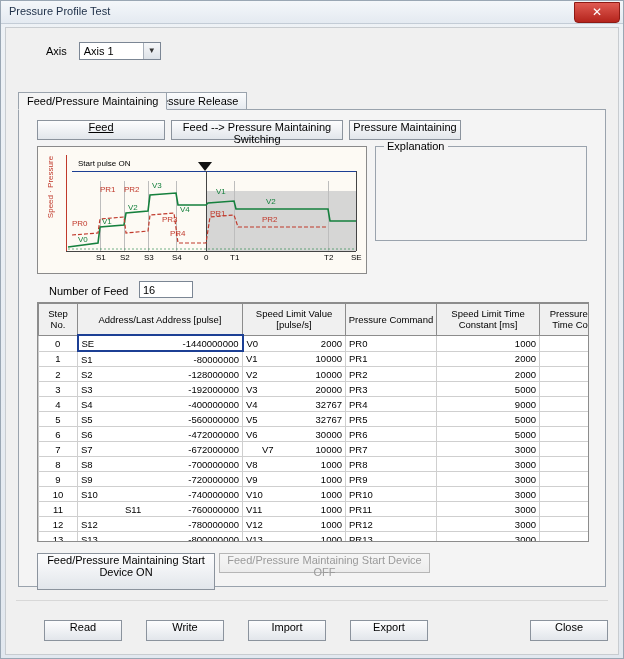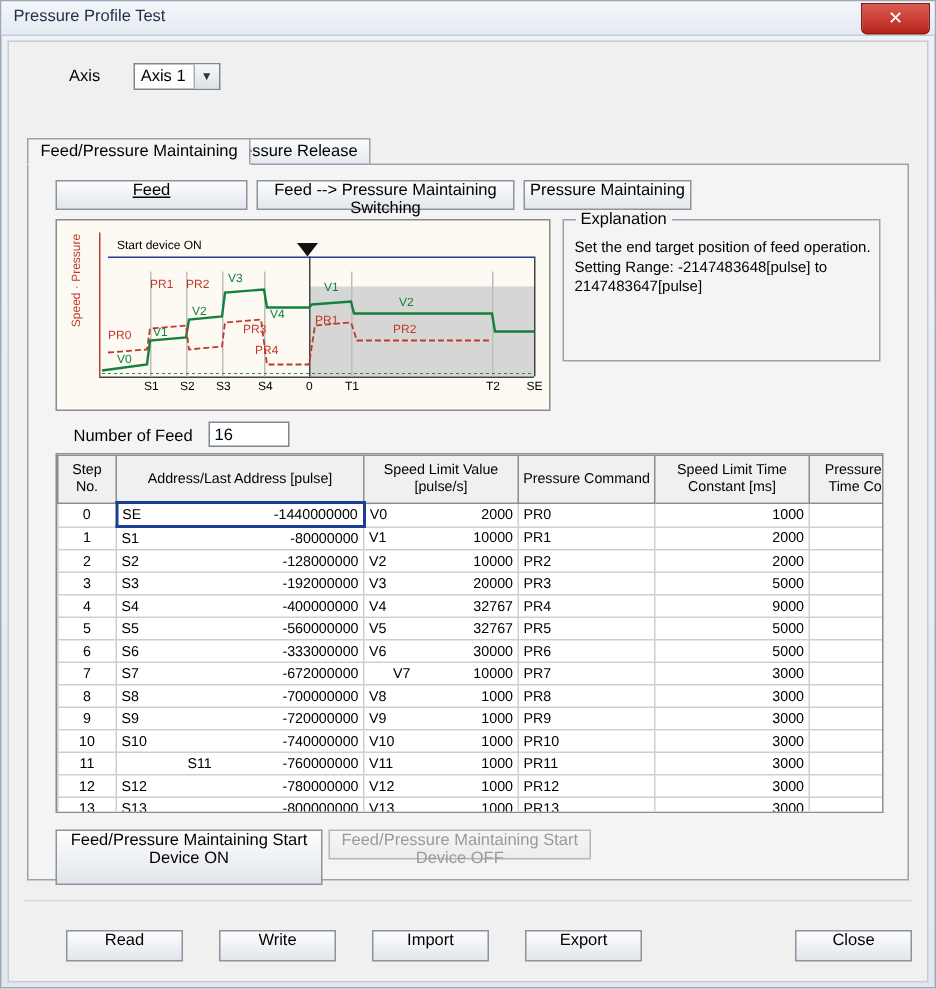--- a/index.html
+++ b/index.html
@@ -62,25 +62,25 @@
   
   .axis-row {
     position: absolute;
     left: 40px; top: 14px;
     display: flex;
     align-items: center;
   }
   .axis-label {
     font-size: 11px;
     color: #000;
-    margin-right: 22px;
+    margin-right: 12px;
   }
   .combo {
     position: relative;
-    width: 58px; height: 18px;
+    width: 82px; height: 18px;
     background: #fff;
     border: 1px solid #7b8694;
     box-sizing: border-box;
     font-size: 11px;
     cursor: pointer;
   }
   .combo .val {
     position: absolute;
     left: 4px; top: 2px;
   }
@@ -262,21 +262,21 @@
   }
   
   .btn-start-on {
     position: absolute;
     left: 18px; top: 443px;
     width: 178px; height: 37px;
   }
   .btn-start-off {
     position: absolute;
     left: 200px; top: 443px;
-    width: 175px; height: 20px;
+    width: 211px; height: 20px;
   }
   
   .sep {
     position: absolute;
     left: 10px; top: 572px;
     width: 592px;
     border-top: 1px solid #d8d8d8;
   }
   .bbtn {
     position: absolute;
@@ -372,21 +372,21 @@
         <span class="btn-feed-underline">Feed</span>
       </div>
       <div class="btn btn-switch">Feed --&gt; Pressure Maintaining Switching</div>
       <div class="btn btn-press-maint">Pressure Maintaining</div>
 
       <div class="graph">
 
         <div class="shade" style="left:168px; top:44px; width:150px; height:60px;"></div>
 
         <div class="gl" style="left:34px; top:24px; width:284px; height:1px; background:#1c3f94;"></div>
-        <div class="lbl lbl-black" style="left:40px; top:12px;">Start device ON</div>
+        <div class="lbl lbl-black" style="left:40px; top:12px;">Start pulse ON</div>
 
         <div style="position:absolute; left:160px; top:15px; width:0; height:0; border-left:7px solid transparent; border-right:7px solid transparent; border-top:9px solid #111;"></div>
 
         <div class="g-axis-v"></div>
         <div class="g-axis-h"></div>
         <div class="g-ylabel">Speed · Pressure</div>
 
         <div class="vline" style="left:62px; top:34px; height:70px;"></div>
         <div class="vline" style="left:86px; top:34px; height:70px;"></div>
         <div class="vline" style="left:110px; top:34px; height:70px;"></div>
@@ -423,21 +423,20 @@
         <div class="g-tick" style="left:106px;">S3</div>
         <div class="g-tick" style="left:134px;">S4</div>
         <div class="g-tick" style="left:166px;">0</div>
         <div class="g-tick" style="left:192px;">T1</div>
         <div class="g-tick" style="left:286px;">T2</div>
         <div class="g-tick" style="left:313px;">SE</div>
       </div>
 
       <div class="explanation">
         <div class="legend">Explanation</div>
-        <div class="body">Set the end target position of feed operation. Setting Range: -2147483648[pulse] to 2147483647[pulse]</div>
       </div>
 
       <div class="nof-label">Number of Feed</div>
       <input class="nof-input" type="text" value="16" style="">
 
       <div class="grid-wrap">
         <table class="grid">
           <thead>
             <tr>
               <th style="width:34px;">Step No.</th>
@@ -555,21 +554,21 @@
                 </td>
                 <td class="c-press" style="text-align: left;">PR5</td>
                 <td class="c-stc" style="text-align: right; width: 98px;">5000</td>
                 <td class="c-ptc" style="text-align: right; width: 100px;"></td>
               </tr>
               <tr>
                 <td class="c-step" style="text-align: center;">6</td>
                 <td class="c-addr" style="width: 160px; padding: 0px; margin-top: 43px;">
                   <div style="display: flex; justify-content: space-between; padding: 0px 3px;">
                     <span>S6</span>
-                    <span>-333000000</span>
+                    <span>-472000000</span>
                   </div>
                 </td>
                 <td class="c-speed-val" style="width: 98px; padding: 0px;">
                   <div style="display: flex; justify-content: space-between; padding: 0px 3px;">
                     <span>V6</span>
                     <span>30000</span>
                   </div>
                 </td>
                 <td class="c-press" style="text-align: left;">PR6</td>
                 <td class="c-stc" style="text-align: right; width: 98px;">5000</td>

